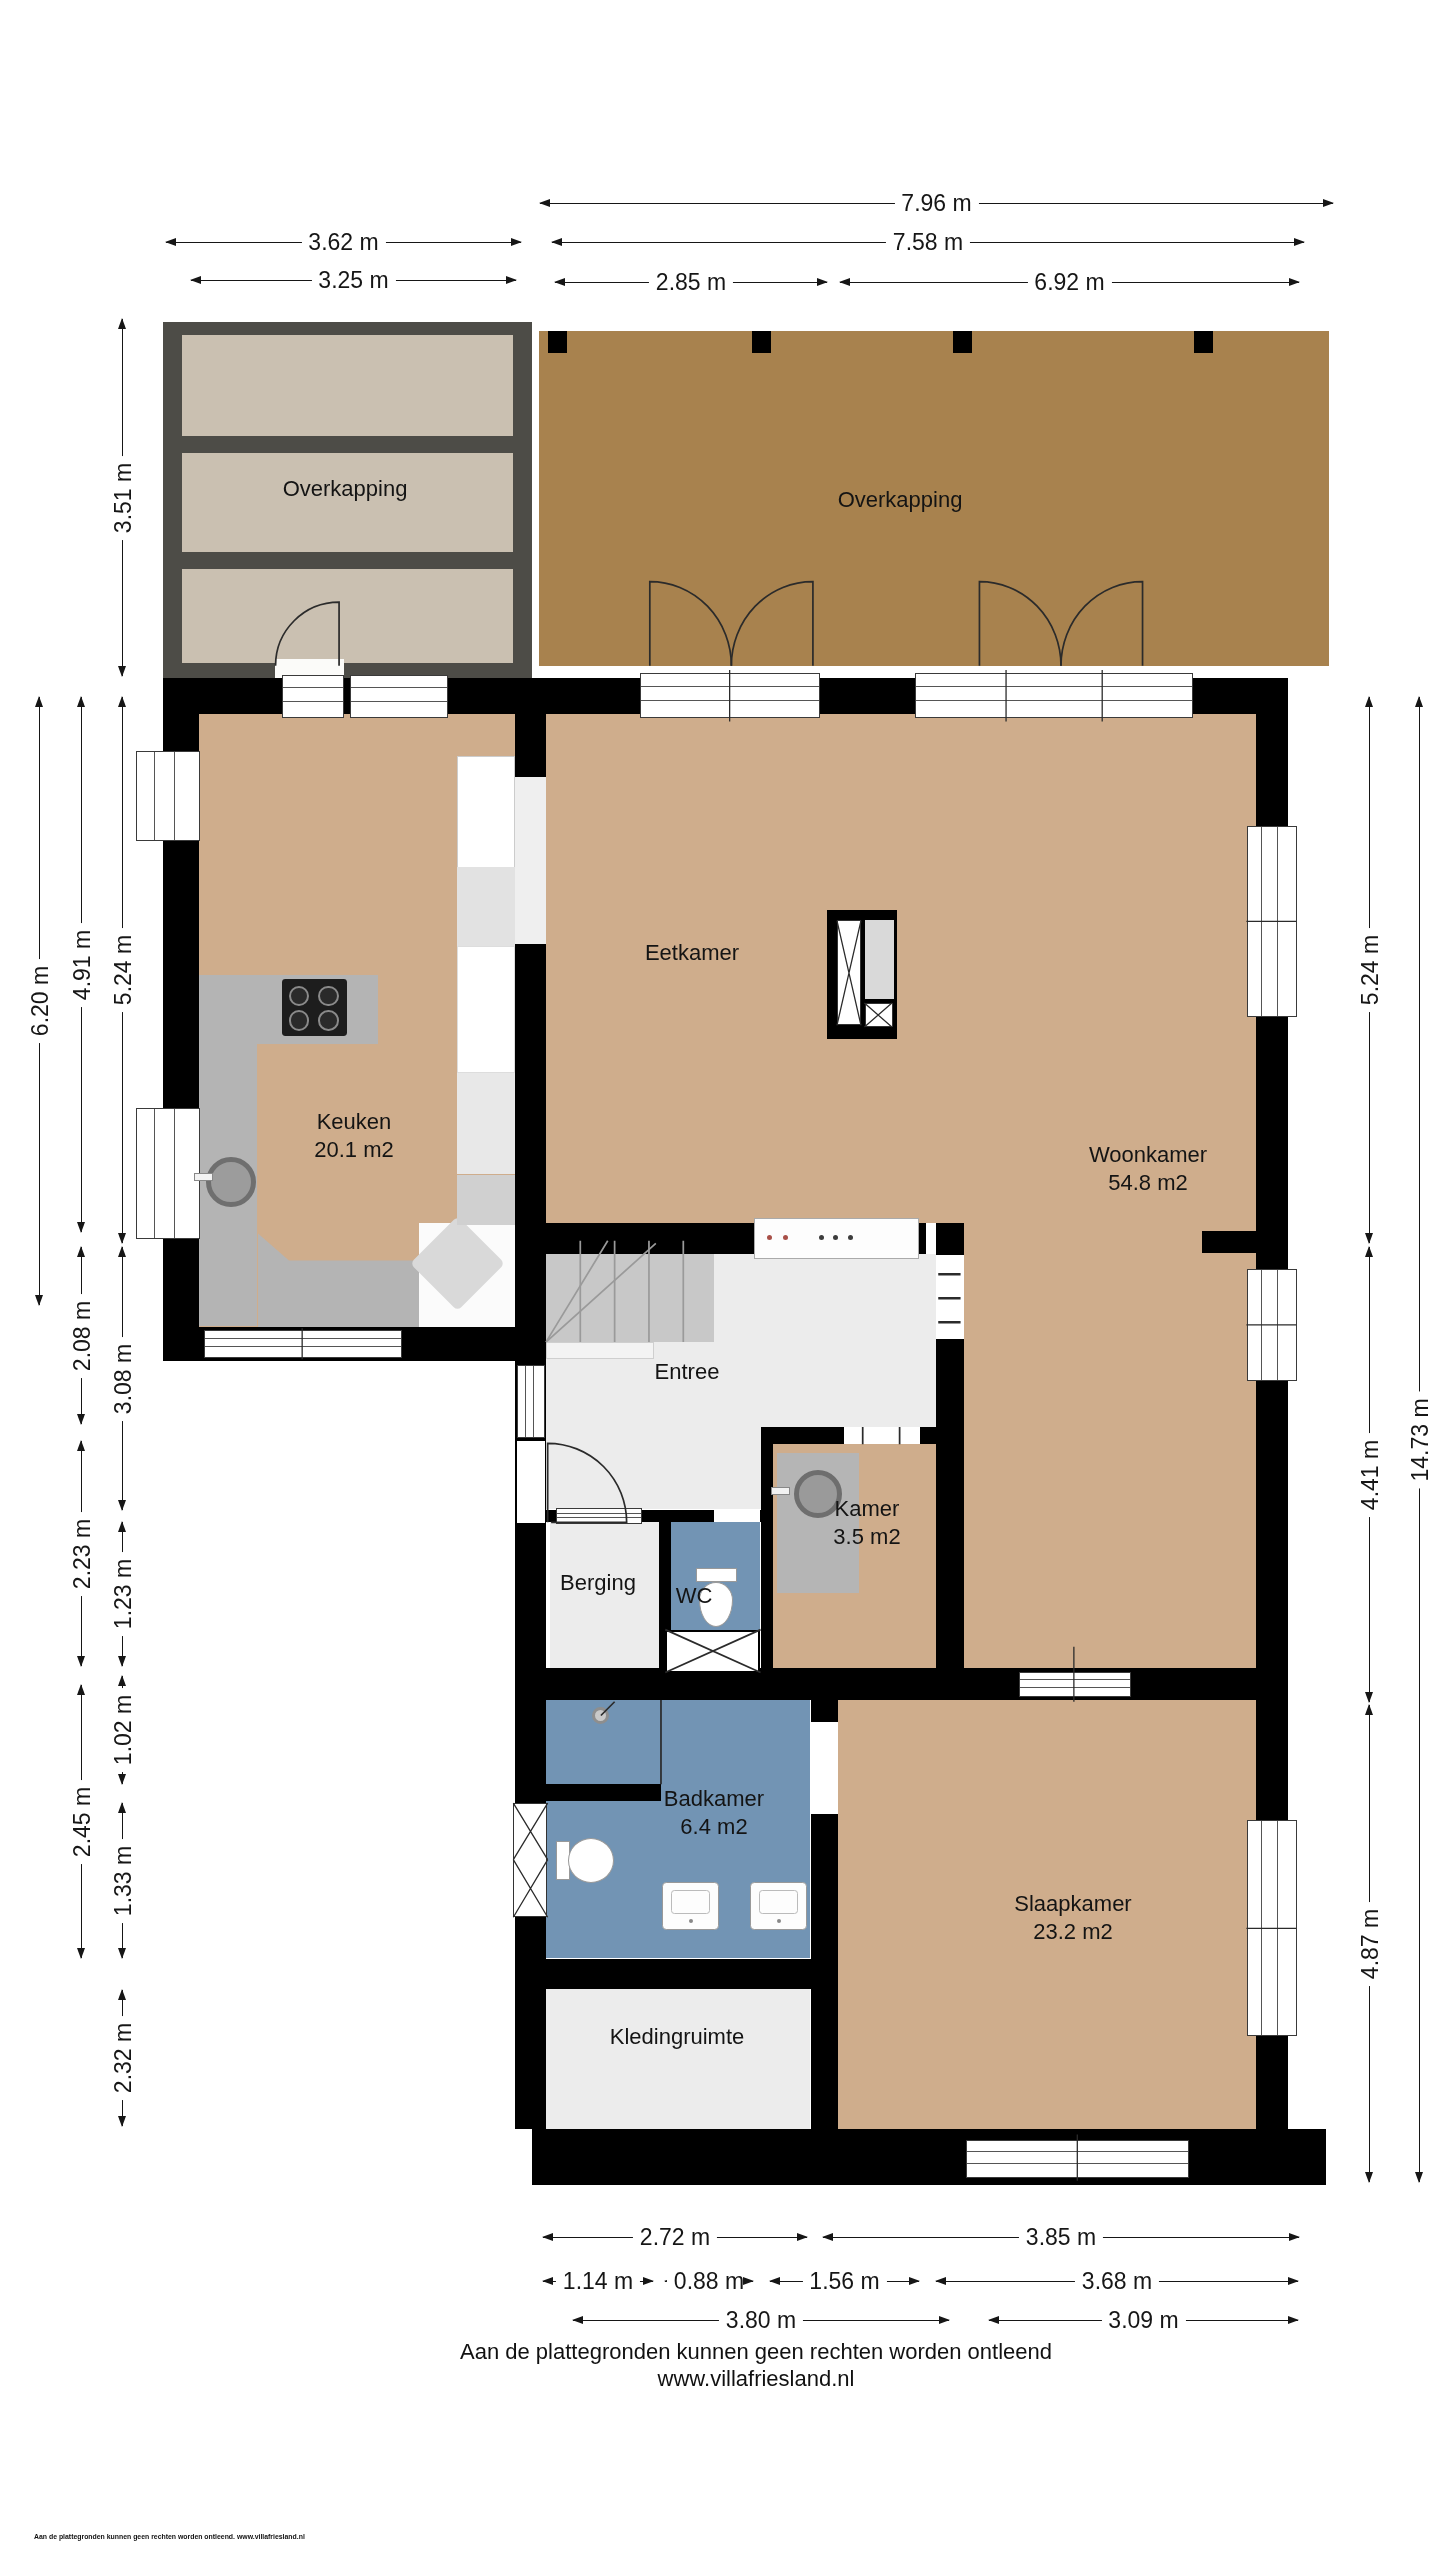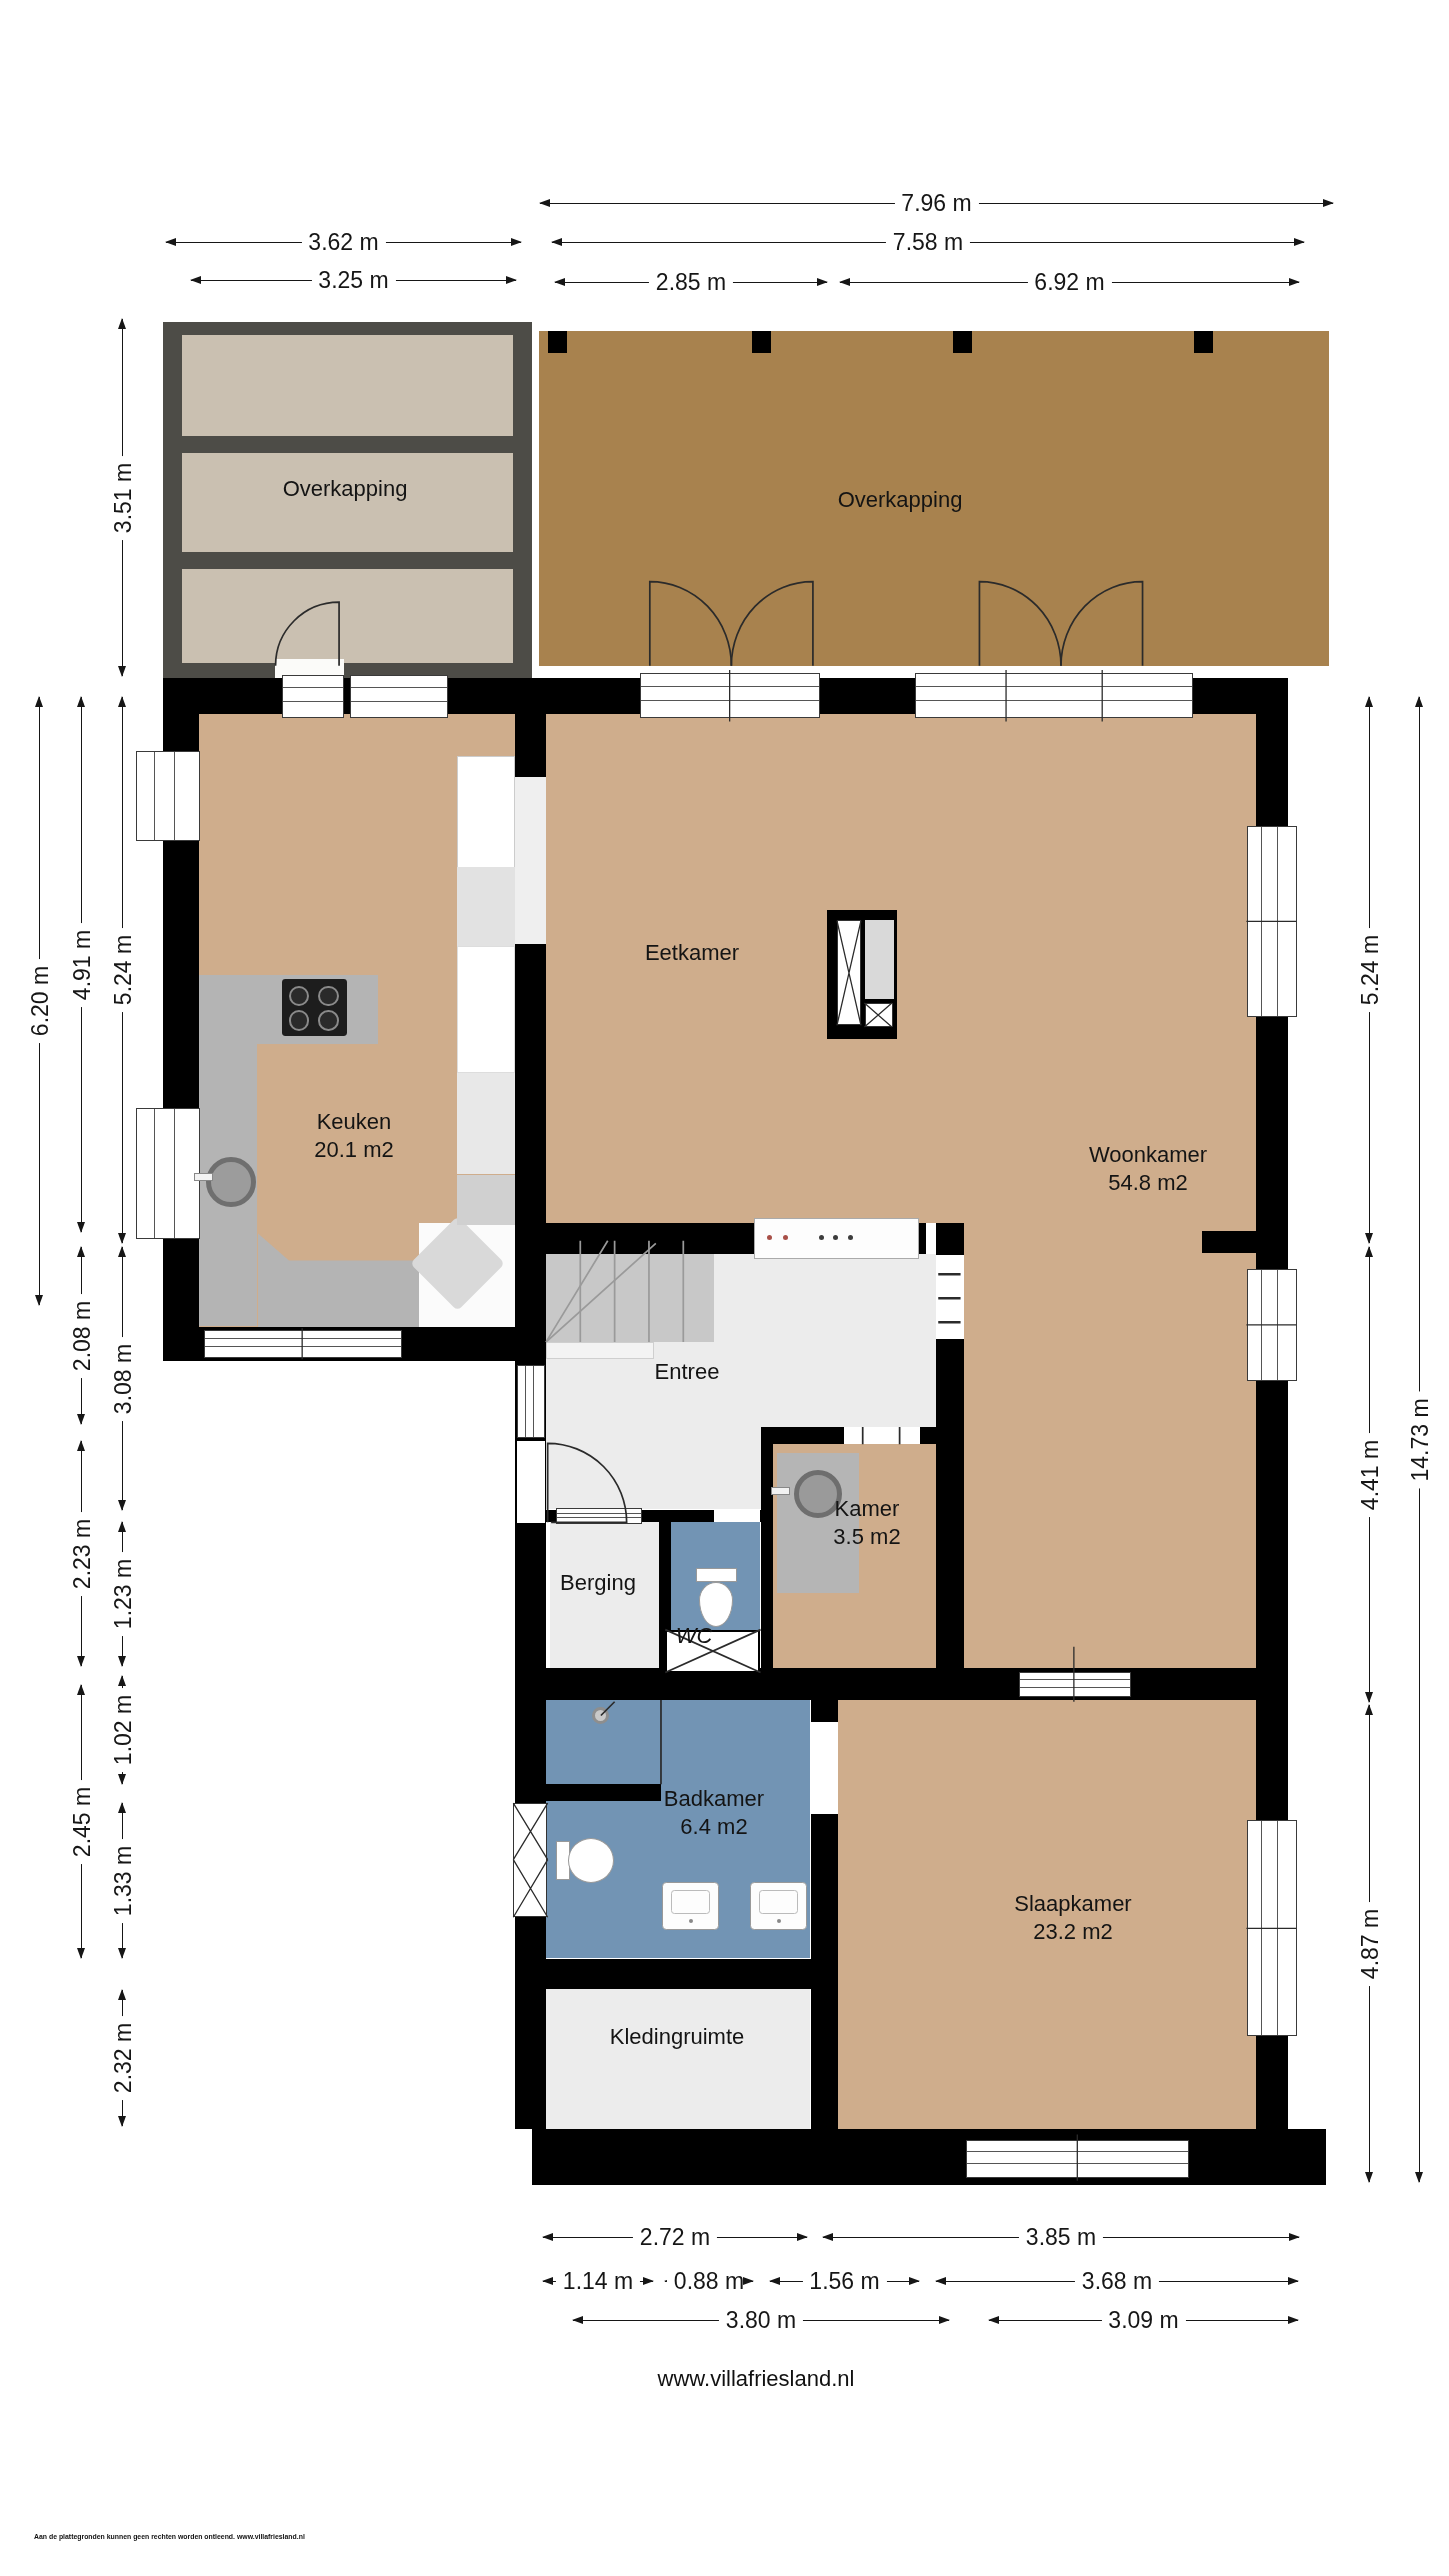--- a/index.html
+++ b/index.html
@@ -218,21 +218,21 @@
         <div>Woonkamer</div>
         <div>54.8 m2</div>
       </div>
       <div class="room-label" style="left: 687px; top: 1372px;">
         <div>Entree</div>
       </div>
       <div class="room-label" style="left: 867px; top: 1522px;">
         <div>Kamer</div>
         <div>3.5 m2</div>
       </div>
-      <div class="room-label" style="left: 694px; top: 1636px; font-style: italic;">
+      <div class="room-label" style="left: 694px; top: 1596px;">
         <div>WC</div>
       </div>
       <div class="room-label" style="left: 598px; top: 1583px;">
         <div>Berging</div>
       </div>
       <div class="room-label" style="left: 714px; top: 1812px;">
         <div>Badkamer</div>
         <div>6.4 m2</div>
       </div>
       <div class="room-label" style="left: 1073px; top: 1917px;">
@@ -329,16 +329,17 @@
         <span class="dim-label">3.68 m</span>
       </div>
       <div class="dim dim-h" style="left: 573px; top: 2320px; width: 376px; text-decoration: underline;">
         <span class="dim-label">3.80 m</span>
       </div>
       <div class="dim dim-h" style="left: 989px; top: 2320px; width: 309px;">
         <span class="dim-label">3.09 m</span>
       </div>
     </div>
 
+  <div class="footer-text" style="left:756px;top:2339px;">Aan de plattegronden kunnen geen rechten worden ontleend</div>
   <div class="footer-text" style="left:756px;top:2366px;">www.villafriesland.nl</div>
   <div class="corner-note" style="left:34px;top:2533px;">Aan de plattegronden kunnen geen rechten worden ontleend. www.villafriesland.nl</div>
 </div>
 
 
 </body></html>

